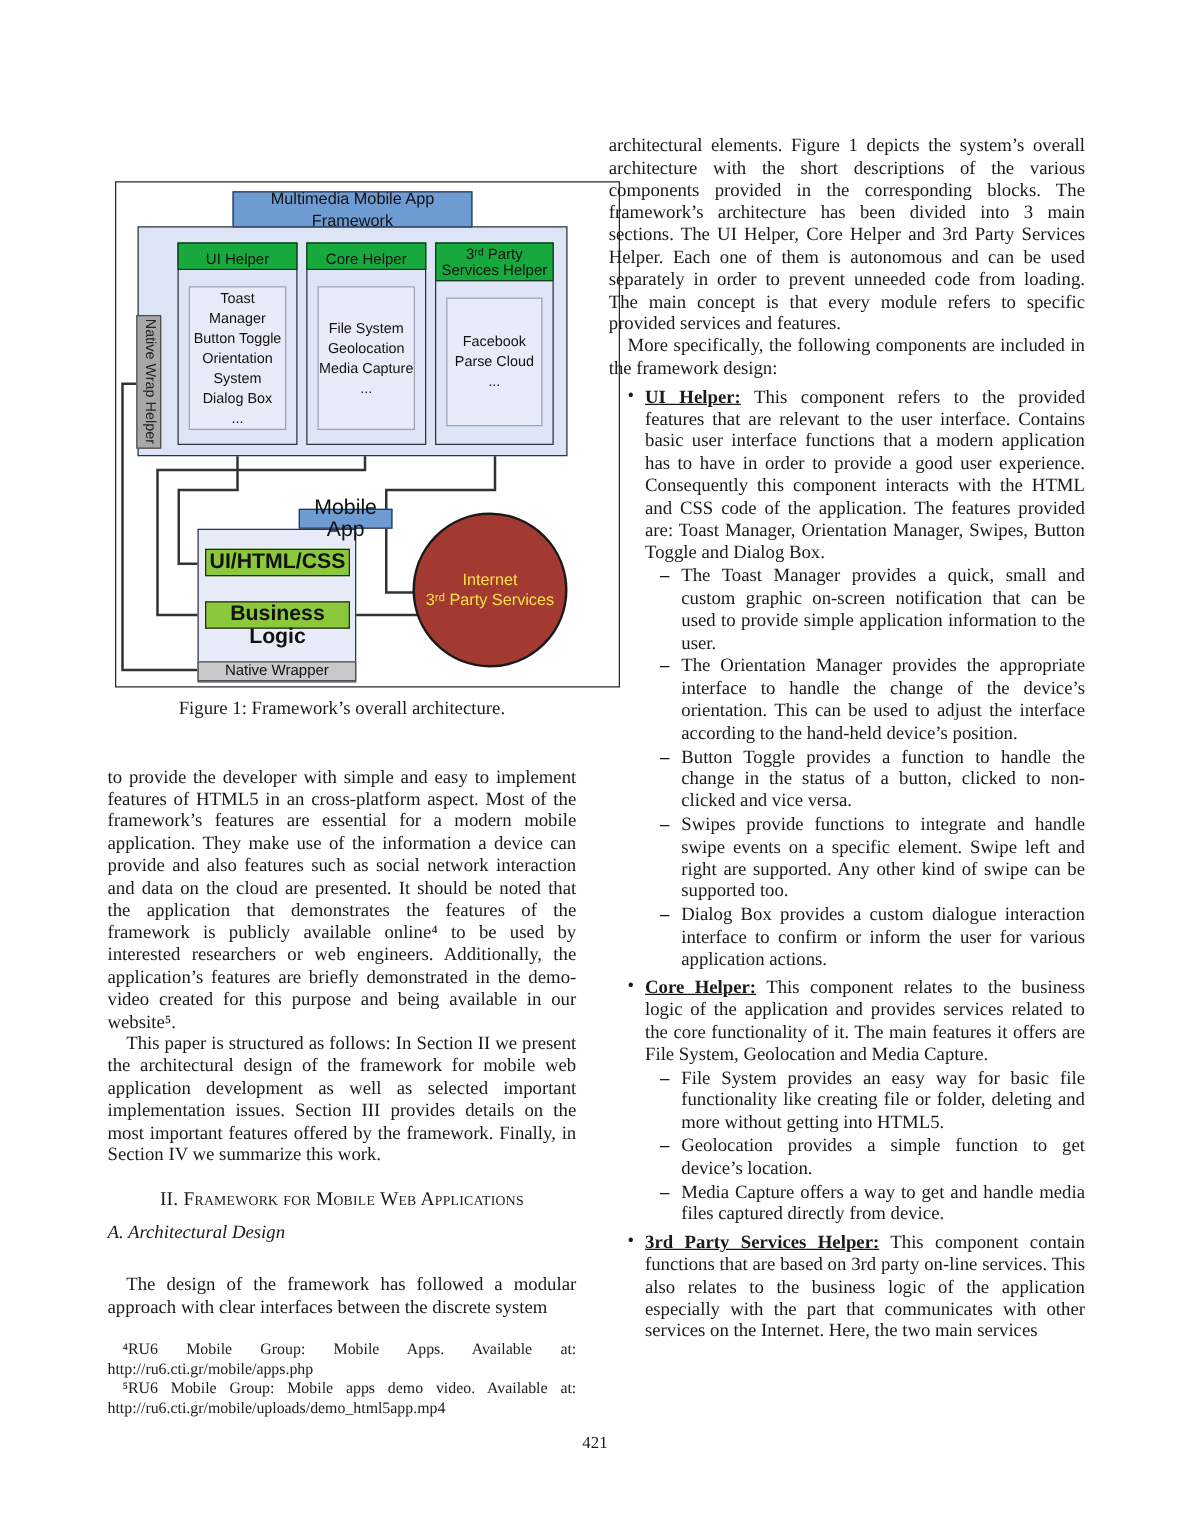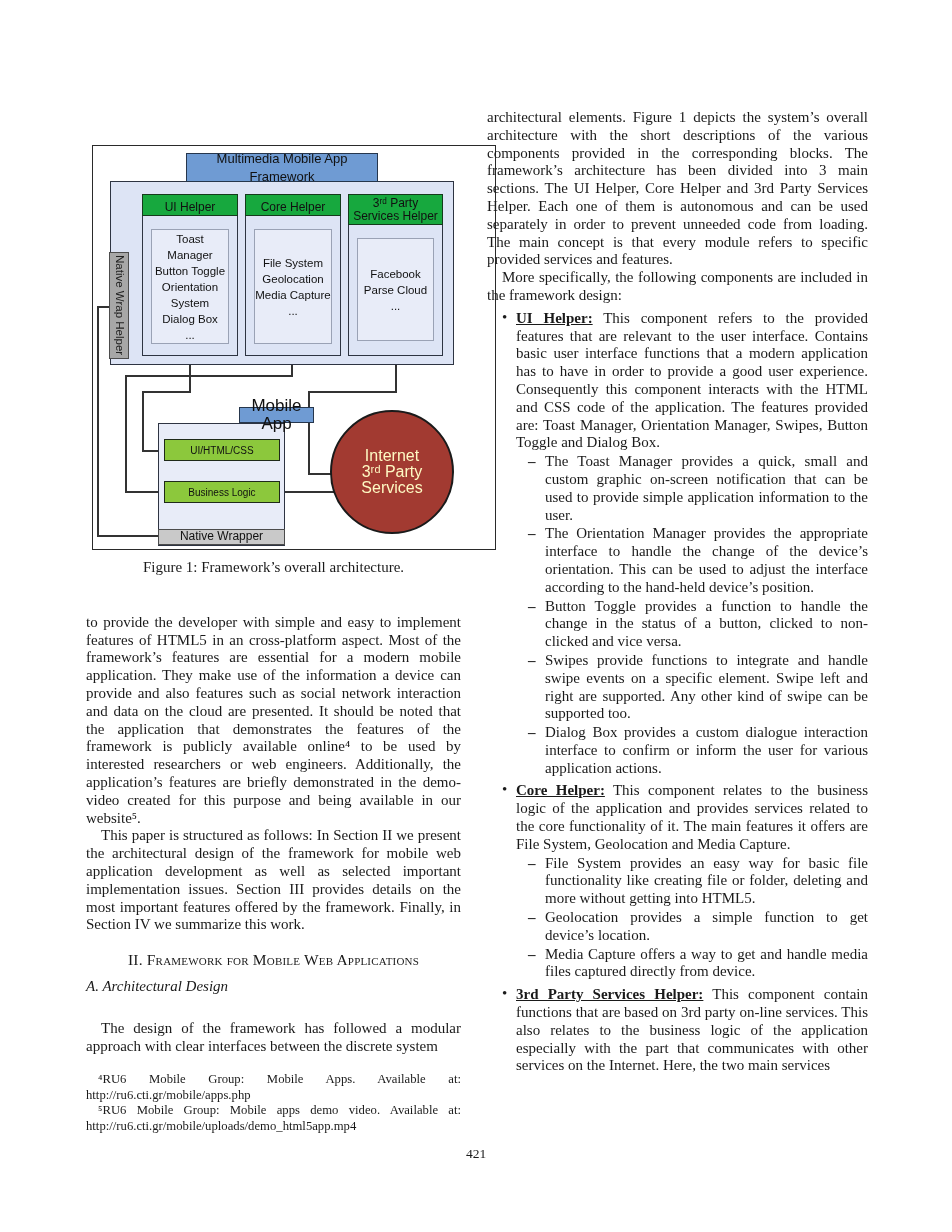--- a/index.html
+++ b/index.html
@@ -70,37 +70,37 @@
     display: flex; align-items: center; justify-content: center;
     font-size: 17px; z-index: 3;
   }
   .mobile-box {
     position: absolute; left: 65px; top: 277px; width: 127px; height: 123px;
     background: var(--inner-bg, #e8ecf8); border: 1.5px solid #2e3442; z-index: 2;
   }
   .green-block {
     position: absolute; left: 71px; width: 116px; height: 22px;
     background: var(--light-green, #8cc83c); border: 1.5px solid #1f2a1a;
-    display: flex; align-items: flex-end; justify-content: center;
-    font-size: 10px; z-index: 3;
+    display: flex; align-items: flex-start; justify-content: center;
+    font-size: 17px; z-index: 3; font-weight: bold;
   }
   .block-ui    { top: 293px; }
   .block-logic { top: 335px; }
   .native-wrapper-bar {
     position: absolute; left: 65px; top: 383px; width: 127px; height: 16px;
     background: var(--light-gray-bar, #c9c9c9); border: 1px solid #4c4c4c;
     display: flex; align-items: center; justify-content: center;
     font-size: 12px; z-index: 3;
   }
   .internet-circle {
     position: absolute; left: 237px; top: 264px; width: 124px; height: 124px;
     border-radius: 50%; background: var(--circle-red, #a23a31);
     border: 2px solid #1a1a1a; z-index: 2;
     display: flex; flex-direction: column; align-items: center; justify-content: center;
-    font-size: 16px; line-height: 16px; color: #fef9c3;
+    font-size: 13px; line-height: 16px; color: #fde047;
   }
   .connectors { position: absolute; left: 0; top: 0; width: 369px; height: 405px; z-index: 0; }
   .connectors polyline { fill: none; stroke: #333; stroke-width: 2; }
 
   .fig-caption { margin-top: 9px; text-align: center; font-size: 15px; }
   .after-caption { margin-top: 37px; }
 
   
   .bullet { position: relative; margin-left: 13px; padding-left: 16px; margin-top: 5px; }
   .bullet::before { content: "\2022"; position: absolute; left: 2px; top: -1px; font-size: 15px; }

